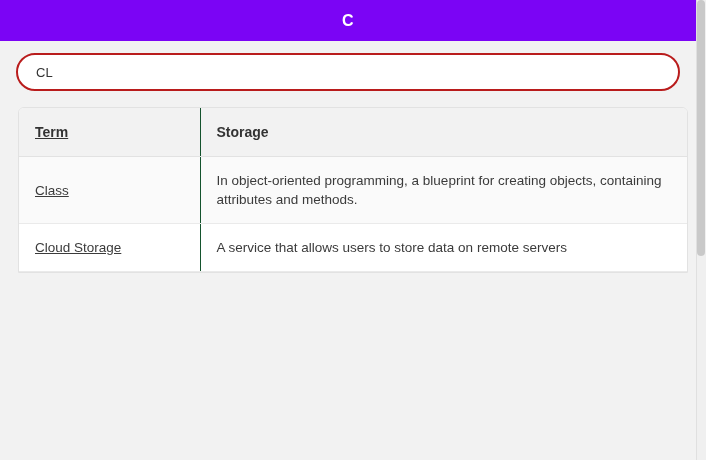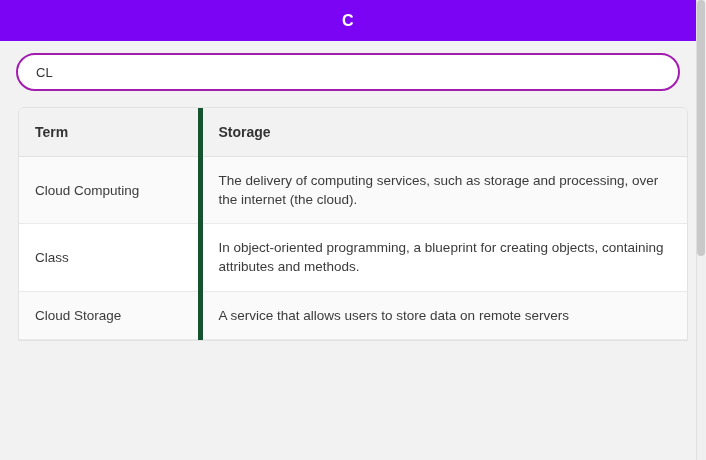--- a/index.html
+++ b/index.html
@@ -47,21 +47,21 @@
 
   
   .search-wrap {
     padding: 12px 16px 0 16px;
   }
 
   .search-input {
     display: block;
     width: 664px;
     height: 38px;
-    border: 2px solid #a21caf;
+    border: 2px solid #b91c1c;
     border-radius: 19px;
     background: #ffffff;
     font-family: "Liberation Sans", sans-serif;
     font-size: 13px;
     color: #333333;
     padding: 0 18px;
     outline: none;
   }
 
   .search-input::placeholder { color: #9a9a9a; }
@@ -98,21 +98,22 @@
     color: #3b3b3b;
     padding: 14px 16px;
     border-bottom: 1px solid #eaeaea;
     vertical-align: middle;
     line-height: 1.42;
   }
 
   table.glossary th.col-term,
   table.glossary td.col-term {
     width: 181px;
-    border-right: 5px solid #14532d;
+    border-right: 1px solid #14532d;
+    text-decoration: underline;
   }
 
   table.glossary tbody tr:nth-child(odd)  { background: #fafafa; }
   table.glossary tbody tr:nth-child(even) { background: #ffffff; }
 
   
   .scrollbar-track {
     position: absolute;
     right: 0;
     top: 0;
@@ -148,24 +149,20 @@
   <div class="table-wrap">
     <table class="glossary">
       <thead>
         <tr>
           <th class="col-term">Term</th>
           <th class="col-meaning">Storage</th>
         </tr>
       </thead>
       <tbody>
         <tr>
-          <td class="col-term">Cloud Computing</td>
-          <td class="col-meaning">The delivery of computing services, such as storage and processing, over the internet (the cloud).</td>
-        </tr>
-        <tr>
           <td class="col-term">Class</td>
           <td class="col-meaning">In object-oriented programming, a blueprint for creating objects, containing attributes and methods.</td>
         </tr>
         <tr>
           <td class="col-term">Cloud Storage</td>
           <td class="col-meaning">A service that allows users to store data on remote servers</td>
         </tr>
       </tbody>
     </table>
   </div>

